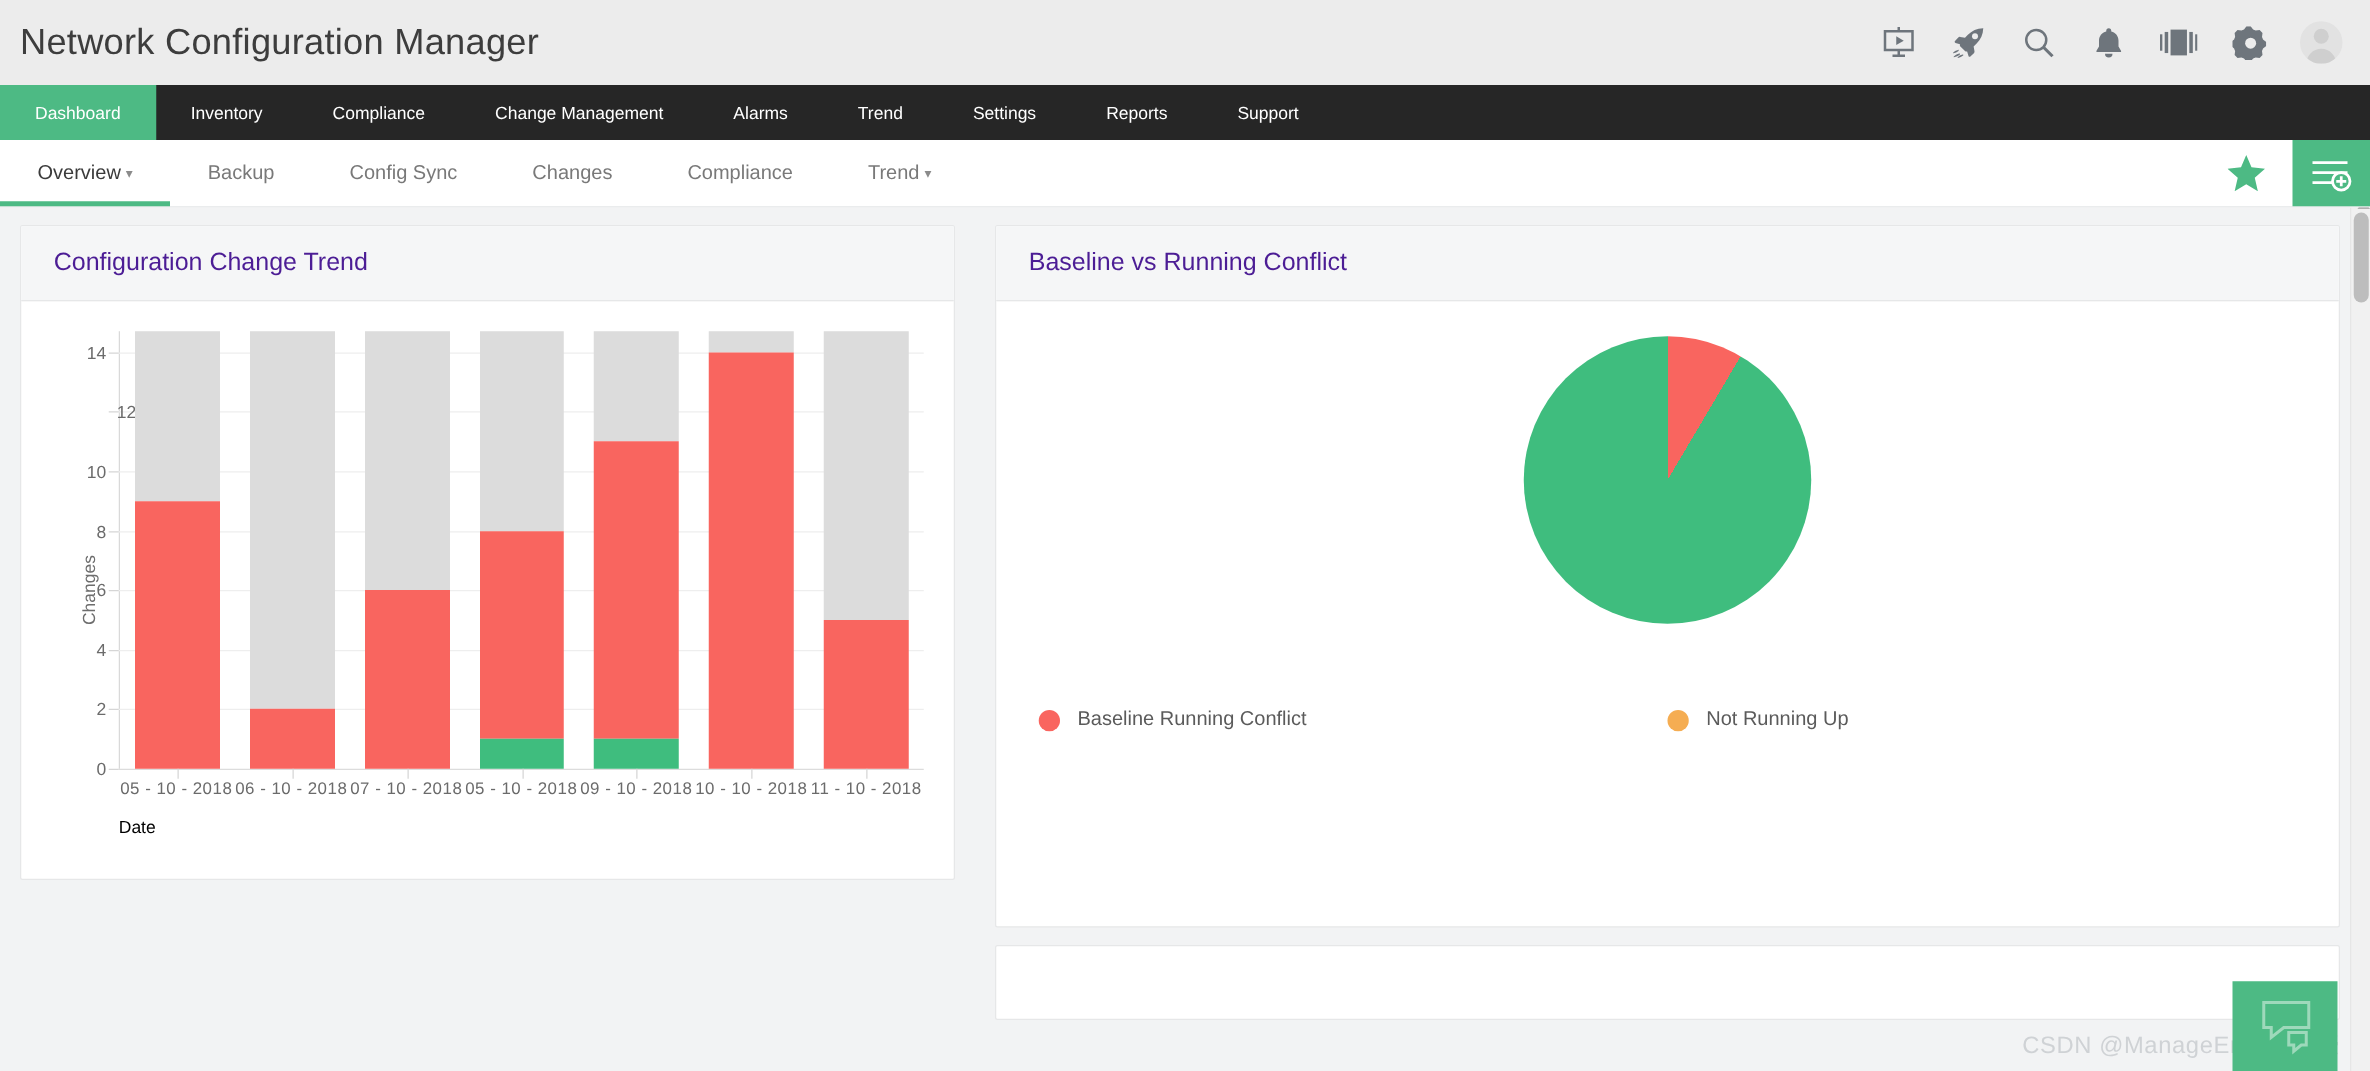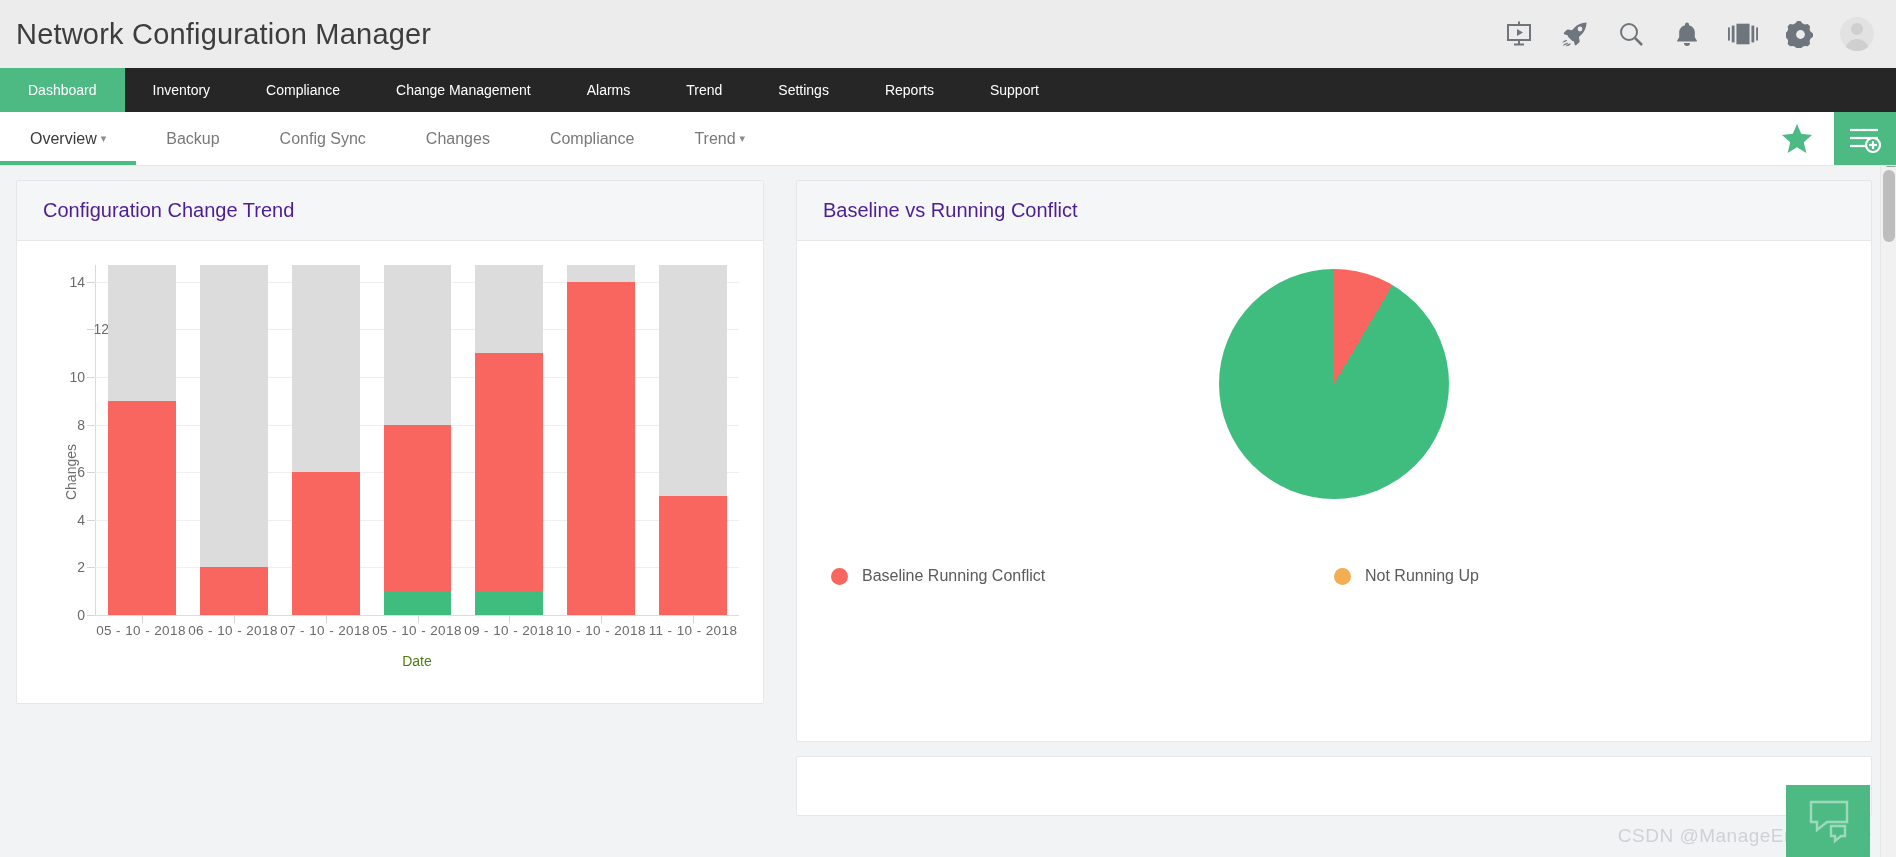--- a/index.html
+++ b/index.html
@@ -186,21 +186,21 @@
     left: 78px; right: 24px; top: 382px;
     display: flex;
   }
   .xtick {
     flex: 1; text-align: center;
     font-size: 13.5px; color: #6b6b6b;
     letter-spacing: .4px;
   }
   .axis-label-x {
     position: absolute; left: 78px; right: 24px; top: 412px;
-    text-align: center; font-size: 14px; color: #4d7c0f;
+    text-align: left; font-size: 14px; color: #000000;
   }
   .bar-legend {
     position: absolute; left: 0; right: 0; top: 450px;
     display: flex; justify-content: center; align-items: center; gap: 22px;
   }
   .legend-item { display: flex; align-items: center; gap: 8px; }
   .legend-swatch-sq { width: 14px; height: 14px; border-radius: 2px; }
   .legend-text { font-size: 14px; color: #6b6b6b; }
 
   

